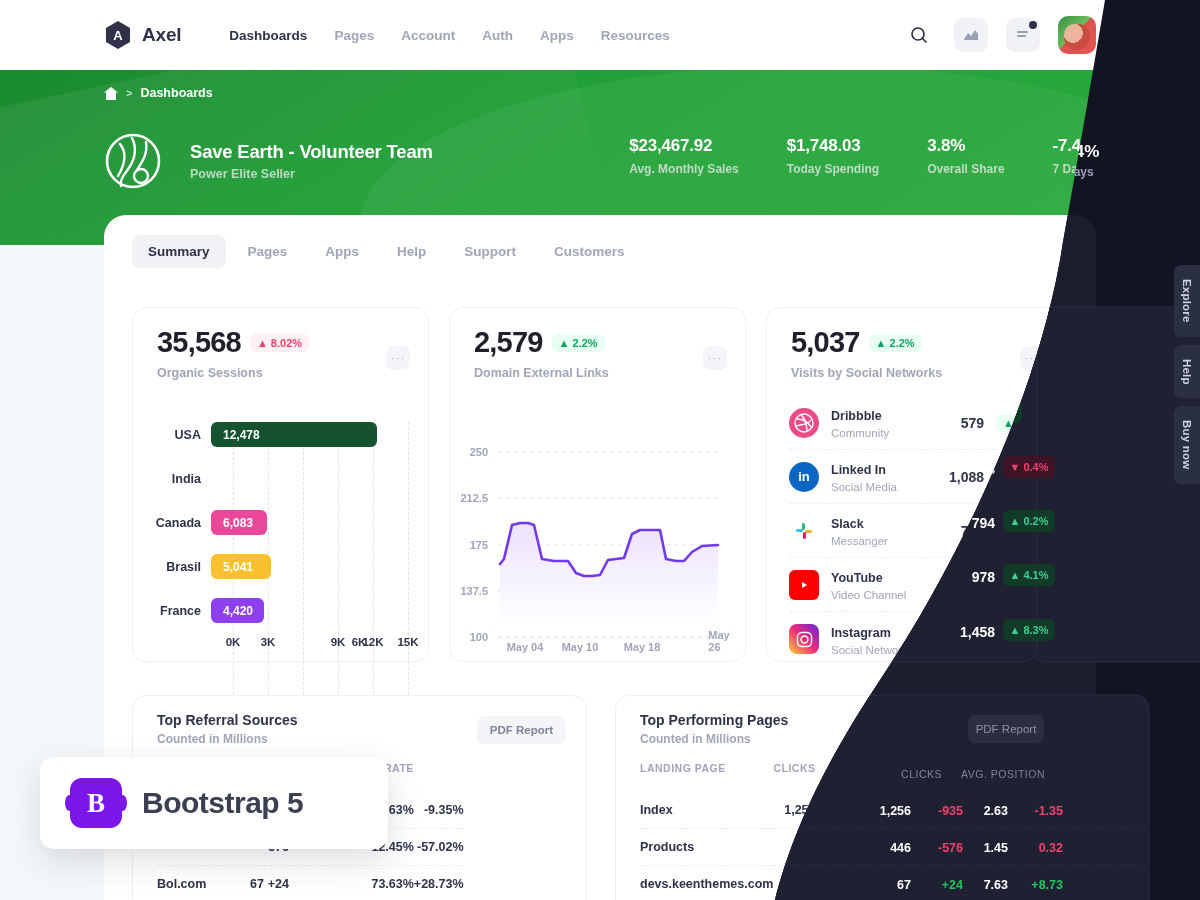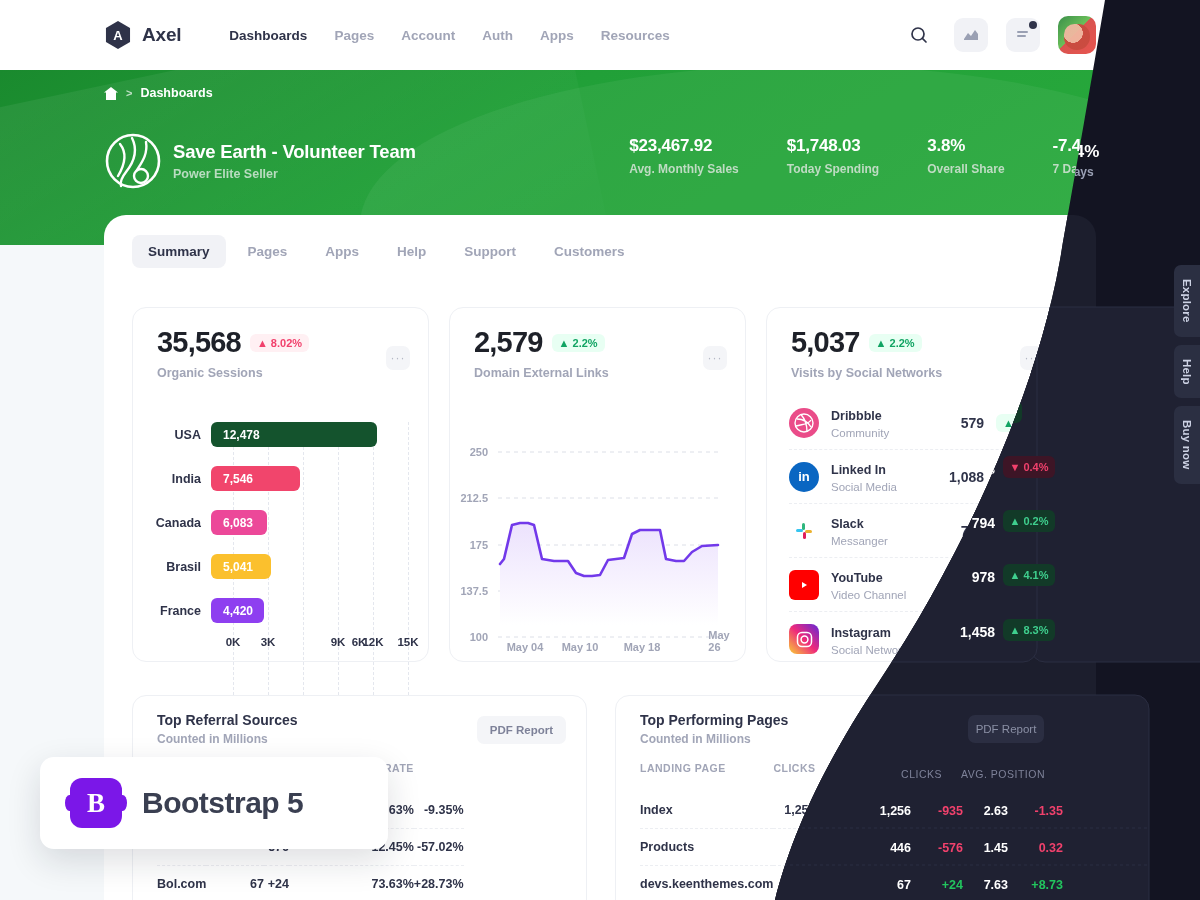--- a/index.html
+++ b/index.html
@@ -56,21 +56,21 @@
   .hero-shape2 {
     position:absolute; right:-60px; bottom:-140px; width:900px; height:320px;
     border-radius: 50%;
     background: rgba(255,255,255,.055);
   }
   .breadcrumb { position:absolute; left:104px; top:16px; display:flex; align-items:center; gap:8px; }
   .bc-home { width:14px; height:13px; display:block; }
   .bc-sep { color:#fff; opacity:.7; font-size:11px; font-weight:700;}
   .bc-text { color:#fff; font-size:12.5px; font-weight:600; cursor:pointer; }
 
-  .team { position:absolute; left:104px; top:62px; display:flex; align-items:center; gap:11px; }
+  .team { position:absolute; left:104px; top:62px; display:flex; align-items:center; gap:28px; }
   .team-logo { width:58px; height:58px; }
   .team-title { color:#fff; font-size:18.5px; font-weight:700; letter-spacing:-0.2px; }
   .team-sub { color:#b9dcc0; font-size:12.5px; font-weight:600; margin-top:4px; }
 
   .hero-stats { position:absolute; right:104px; top:66px; display:flex; gap:48px;justify-content:flex-end; }
   .hstat-val { color:#fff; font-size:17px; font-weight:700; letter-spacing:-0.2px; white-space:nowrap; }
   .hstat-lbl { color:#bfdcc3; font-size:12px; font-weight:600; margin-top:6px; white-space:nowrap; }
 
   
   .panel {
@@ -291,23 +291,20 @@
           <div class="gridline" style="left:253px; top:6px; height:298px;"></div>
 
           <div class="bar-row">
             <div class="bar-label">USA</div>
             <div class="bar-track">
                 <div class="bar" style="width:166px;background:#14532d;text-align:center;">12,478</div>
               </div>
           </div>
           <div class="bar-row">
             <div class="bar-label">India</div>
-            <div class="bar-track">
-                <div class="bar" style="width:89px;background:#f1456c;">7,546</div>
-              </div>
           </div>
           <div class="bar-row">
             <div class="bar-label">Canada</div>
             <div class="bar-track">
                 <div class="bar" style="width:56px;background:#ec4899;">6,083</div>
               </div>
           </div>
           <div class="bar-row">
             <div class="bar-label">Brasil</div>
             <div class="bar-track">

